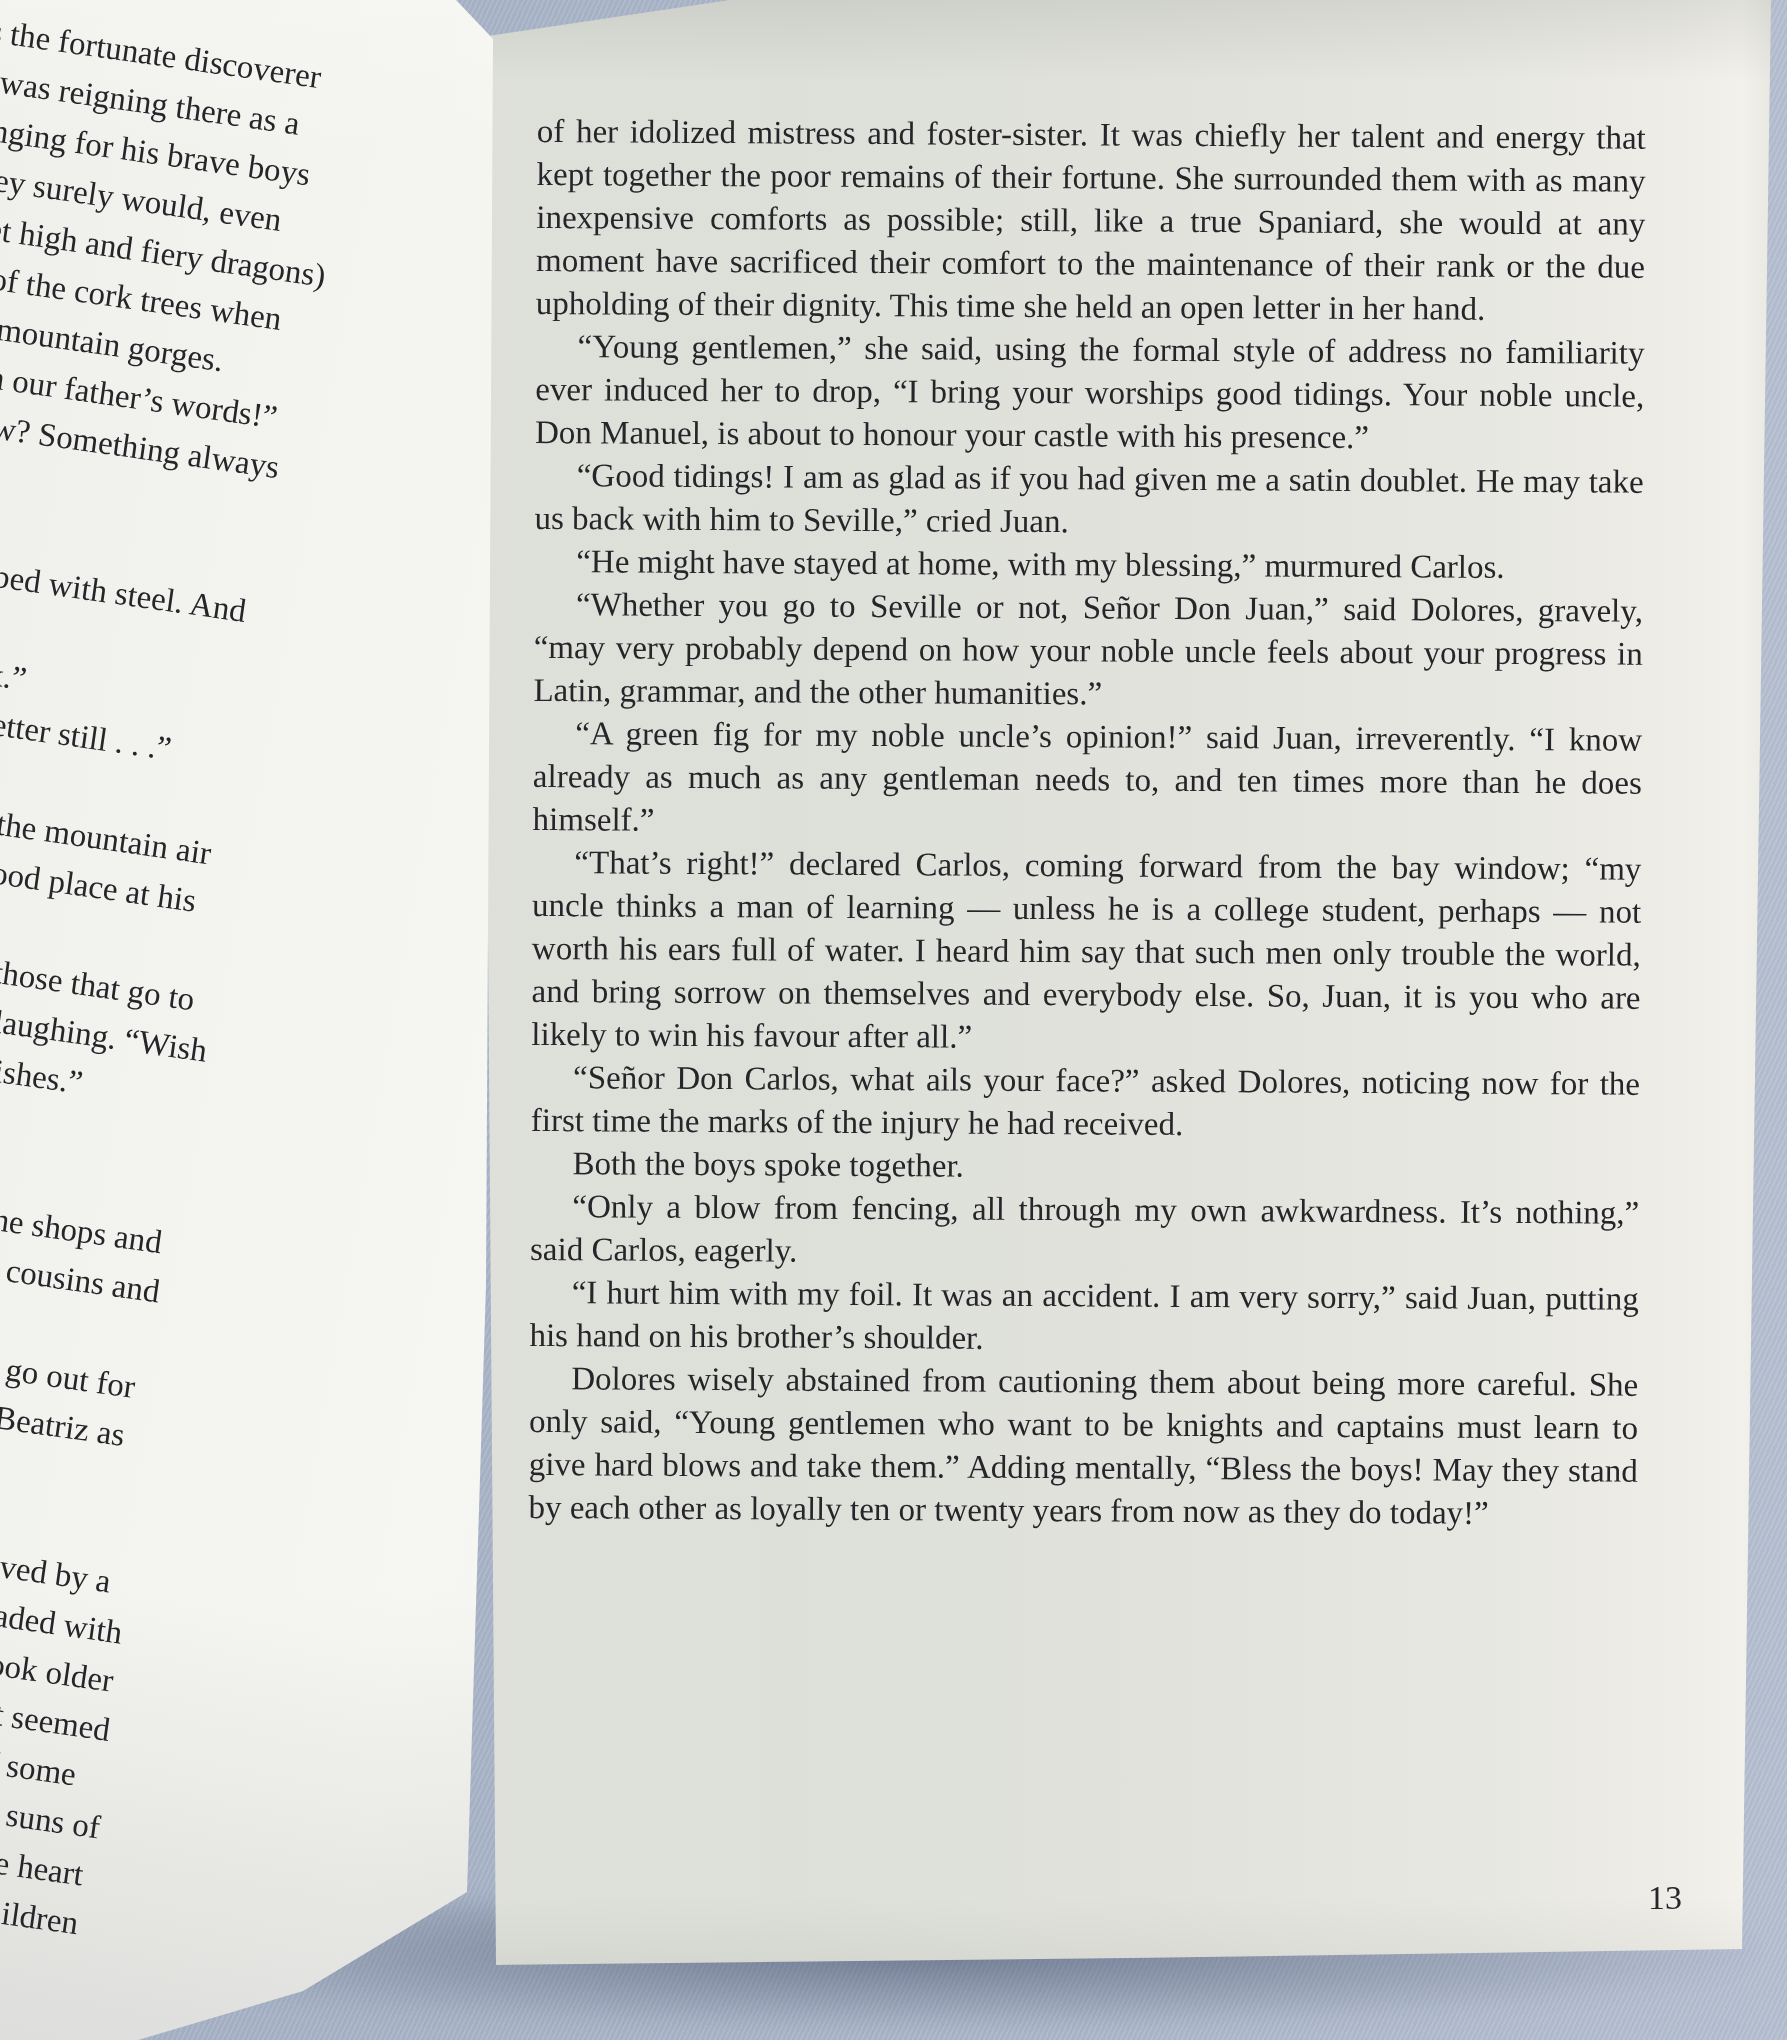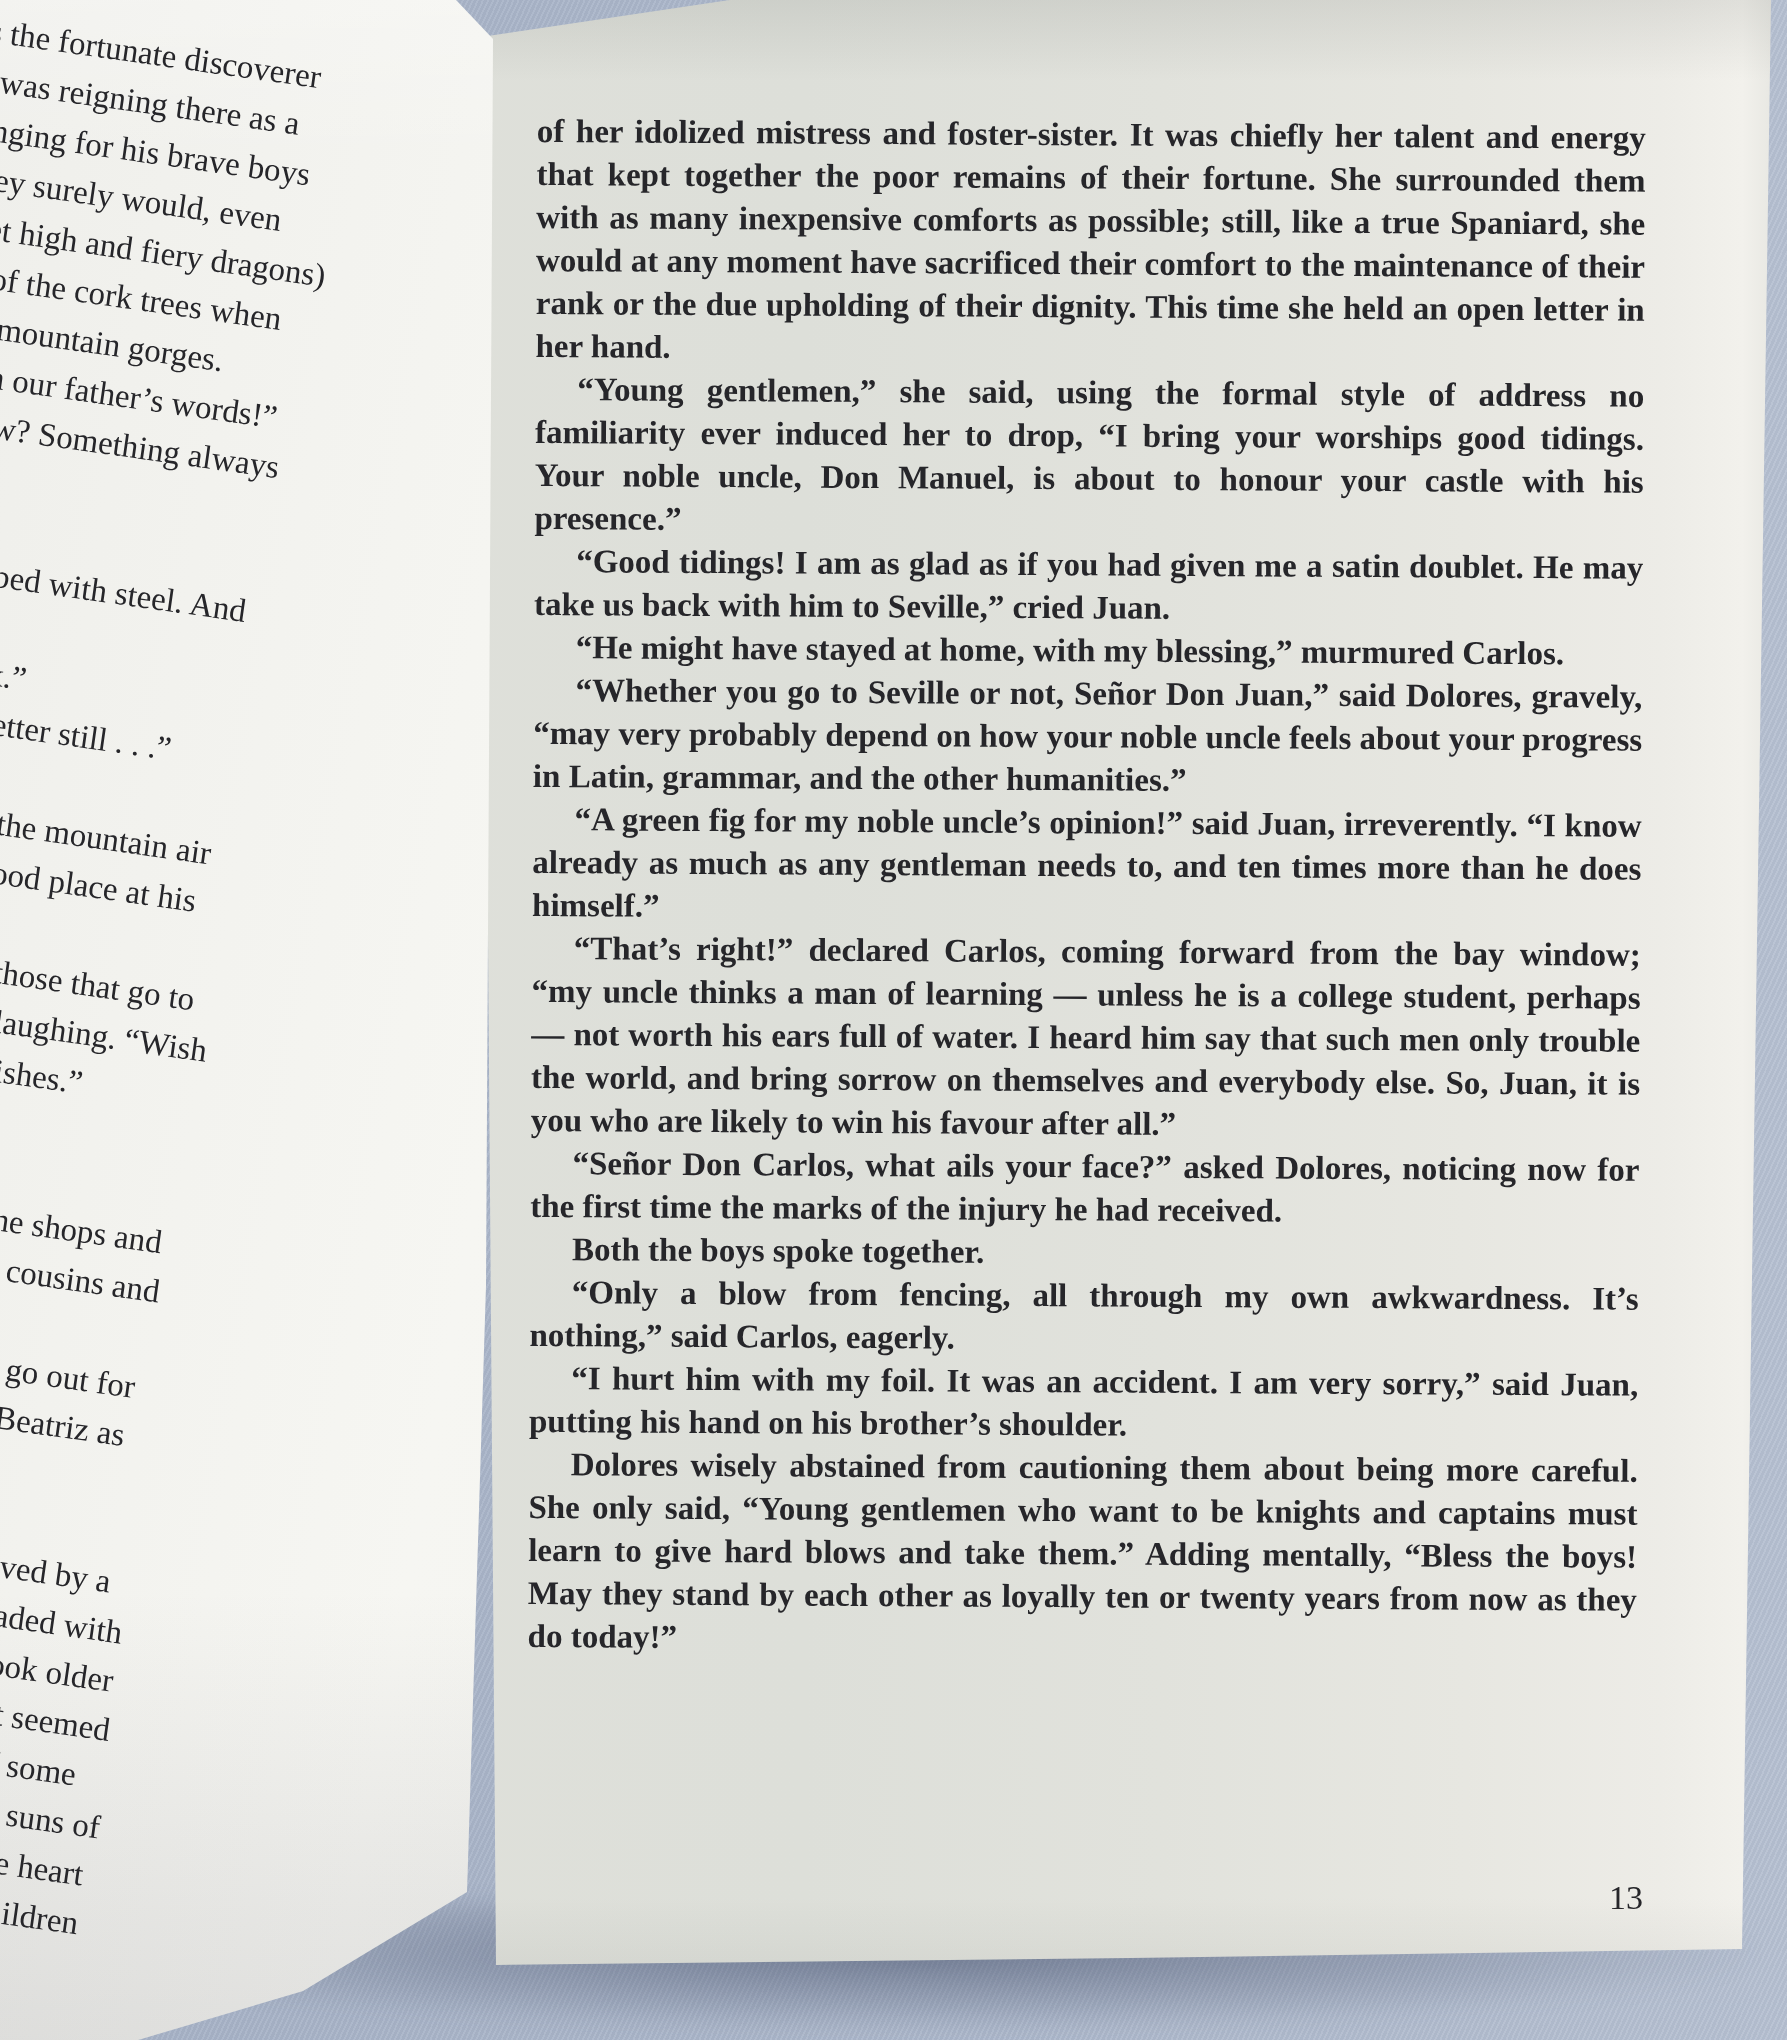--- a/index.html
+++ b/index.html
@@ -12,28 +12,28 @@
       linear-gradient(90deg, var(--fabric,#a7b2c6) 0%, #aeb9cc 55%, #b7c1d2 100%);}
   .book-shadow{position:absolute;left:83px;top:1901px;width:1671px;height:129px;
     background:radial-gradient(ellipse at 50% 40%, rgba(55,65,92,0.50) 0%, rgba(55,65,92,0.0) 72%);
     filter:blur(9.2px);}
   
   .right-page{position:absolute;inset:0;
     clip-path:polygon(481px 37px,730px 0px,1771px 0px,1742px 1949px,1130px 1958px,496px 1965px);
     background:
       linear-gradient(180deg, rgba(90,95,90,0.12) 0%, rgba(0,0,0,0) 4%, rgba(0,0,0,0) 93%, rgba(90,95,90,0.14) 100%),
       linear-gradient(90deg, #b4b4ae 0%, #ccccc6 1.4%, #dadbd5 4.5%, #dfe0da 13%, #dddfd9 45%,
-                      #e1e2dc 65%, #e7e7e1 82%, #edece7 93%, #f2f1ec 97.5%, #e3e3de 100%); font-weight: bold;}
+                      #e1e2dc 65%, #e7e7e1 82%, #edece7 93%, #f2f1ec 97.5%, #e3e3de 100%);}
   .rp-text{position:absolute;left:537px;top:110px;width:1109px;
     font-size:33px;line-height:43px;color:var(--ink,#26262a);
     text-align:justify;transform:rotate(0.35deg);transform-origin:0 0;}
   .rp-text p{margin:0;text-indent:42px;}
   .rp-text p:first-child{text-indent:0;}
   .page-number{position:absolute;left:1609px;top:1879px;width:73px;
-    font-size:34px;color:var(--ink,#26262a);text-align:left;}
+    font-size:34px;color:var(--ink,#26262a);text-align:right;}
   
   .left-page{position:absolute;inset:0;
     clip-path:polygon(0px 0px,456px 0px,493px 39px,486px 1286px,467px 1892px,303px 1991px,138px 2040px,0px 2040px);
     background:
       linear-gradient(180deg, rgba(255,255,255,0.25) 0%, rgba(255,255,255,0) 8%, rgba(255,255,255,0) 78%, rgba(110,110,118,0.16) 100%),
       linear-gradient(100deg, #efefeb 0%, #f6f6f2 32%, #f3f3ef 55%, #e9e9e5 72%, #d9d9d4 86%, #c7c7c2 95%, #b9b9b5 100%);}
   .lp-text{position:absolute;left:-7.3px;top:7.3px;width:569px;
     font-size:33px;line-height:49px;color:var(--ink,#26262a);
     transform:rotate(8deg);transform-origin:0 0;}
   .lp-line{white-space:nowrap;min-height:49px;}

